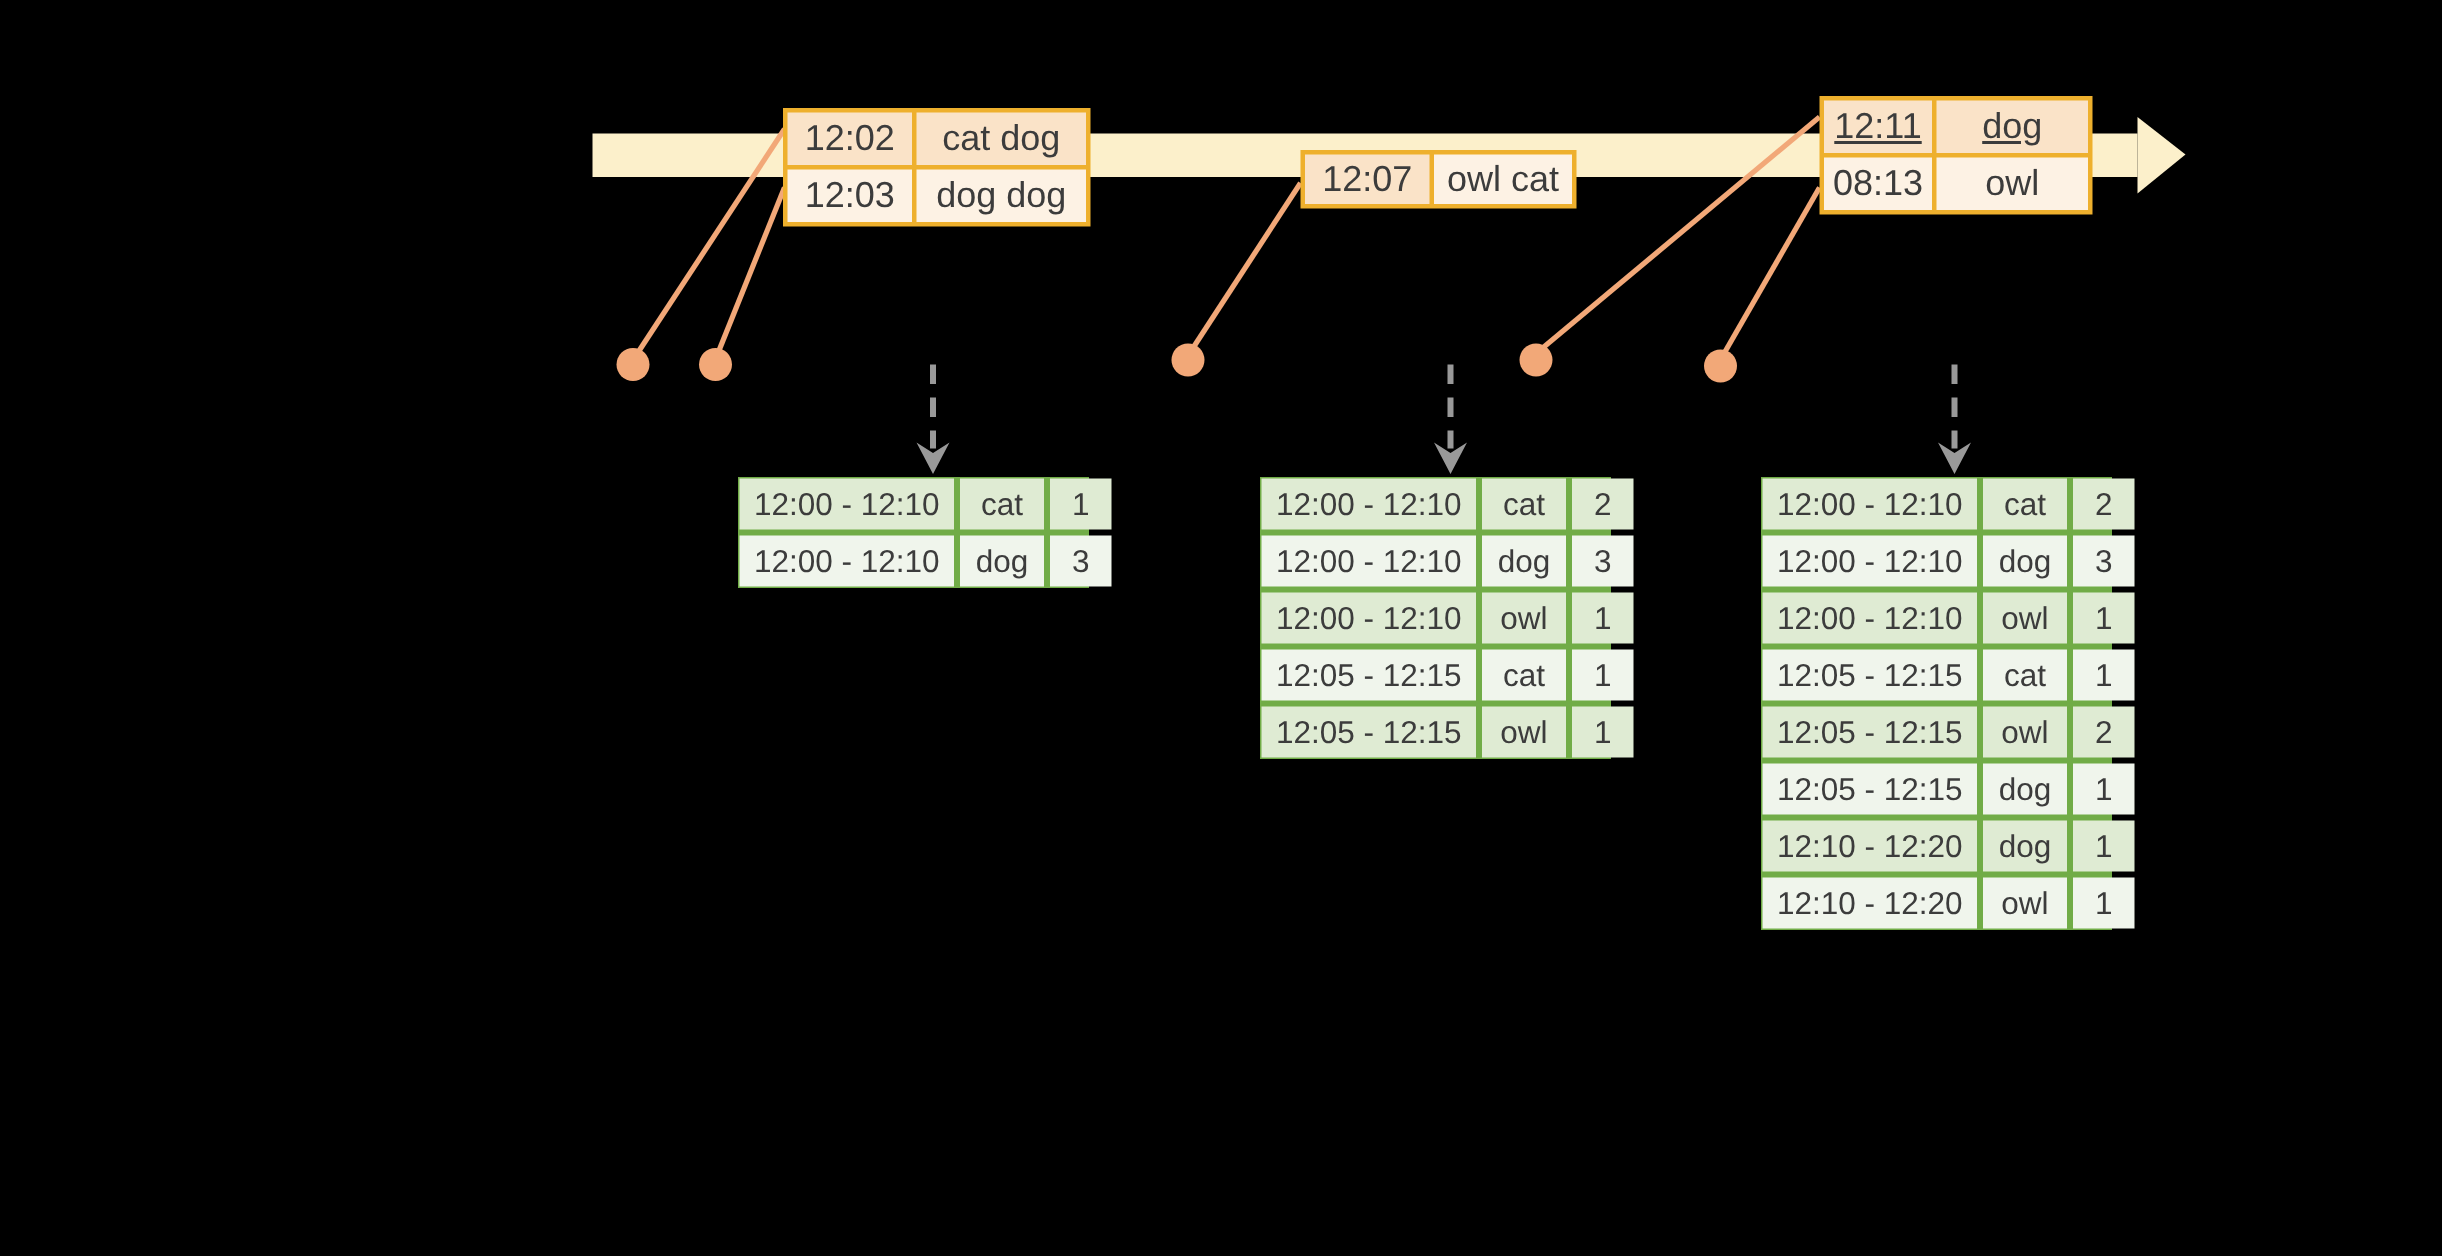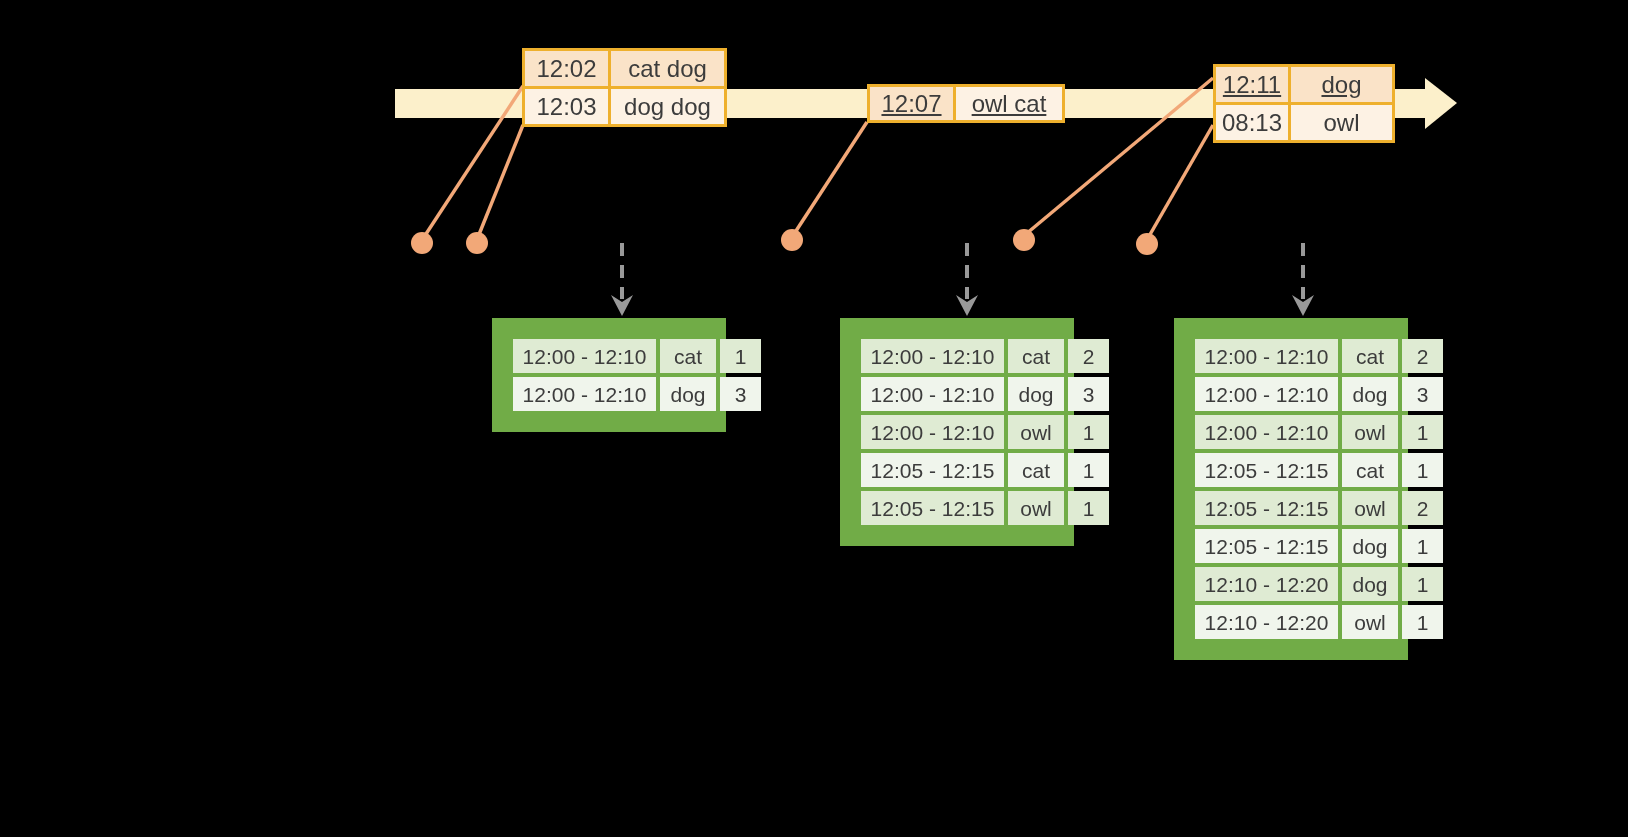--- a/index.html
+++ b/index.html
@@ -31,21 +31,21 @@
   }
   .e-dark  { background: #FAE3C8; }
   .e-light { background: #FDF2E4; }
 
   
   .gtable {
     position: absolute;
     z-index: 2;
     display: grid;
     gap: 4px;
-    padding: 21px;
+    padding: 1px;
     background: #71AC47;
     box-sizing: border-box;
     width: 234px;
   }
   .grow { display: grid; grid-template-columns: 143px 56px 41px; gap: 4px; height: 34px; }
   .gcell {
     display: flex; align-items: center; justify-content: center;
     font-size: 21px; line-height: 1; color: #3C3C3C;
   }
   .g-dark  .gcell { background: #DFEBD3; }
@@ -80,32 +80,32 @@
     <g>
       <line x1="967" y1="243" x2="967" y2="299" stroke="#999999" stroke-width="4" stroke-dasharray="13 9"></line>
       <polygon points="956,295 967,316 978,295 967,302" fill="#999999"></polygon>
     </g>
     <g>
       <line x1="1303" y1="243" x2="1303" y2="299" stroke="#999999" stroke-width="4" stroke-dasharray="13 9"></line>
       <polygon points="1292,295 1303,316 1314,295 1303,302" fill="#999999"></polygon>
     </g>
   </svg>
 
-  <div class="etable" style="left:522px; top:48px; width:205px;">
+  <div class="etable" style="left:522px; top:72px; width:205px;">
     <div class="erow" style="grid-template-columns:83px 1fr;">
       <div class="ecell e-dark">12:02</div>
       <div class="ecell e-dark">cat dog</div>
     </div>
     <div class="erow" style="grid-template-columns:83px 1fr;">
       <div class="ecell e-light">12:03</div>
       <div class="ecell e-light">dog dog</div>
     </div>
   </div>
 
-  <div class="etable" style="left:867px; top:84px; width:198px;text-decoration:underline;">
+  <div class="etable" style="left:867px; top:100px; width:184px;">
     <div class="erow" style="grid-template-columns:83px 1fr; height:33px;">
       <div class="ecell e-dark">12:07</div>
       <div class="ecell e-light">owl cat</div>
     </div>
   </div>
 
   <div class="etable" style="left:1213px; top:64px; width:182px;">
     <div class="erow" style="grid-template-columns:72px 1fr;text-decoration:underline;">
       <div class="ecell e-dark">12:11</div>
       <div class="ecell e-dark">dog</div>

